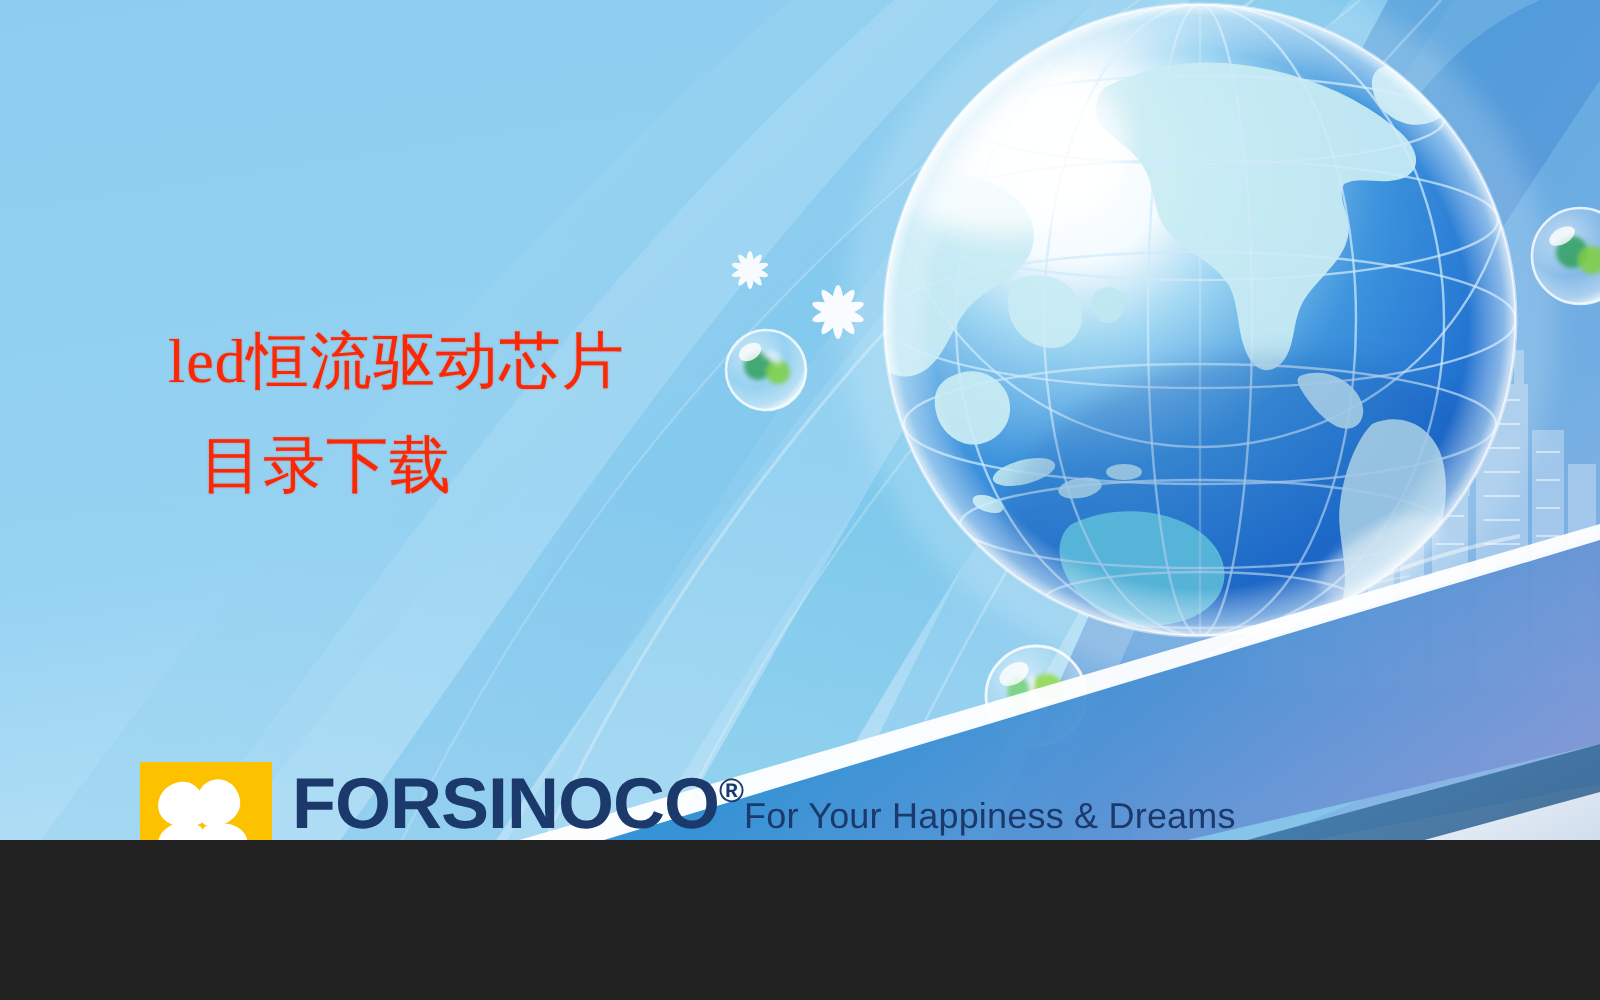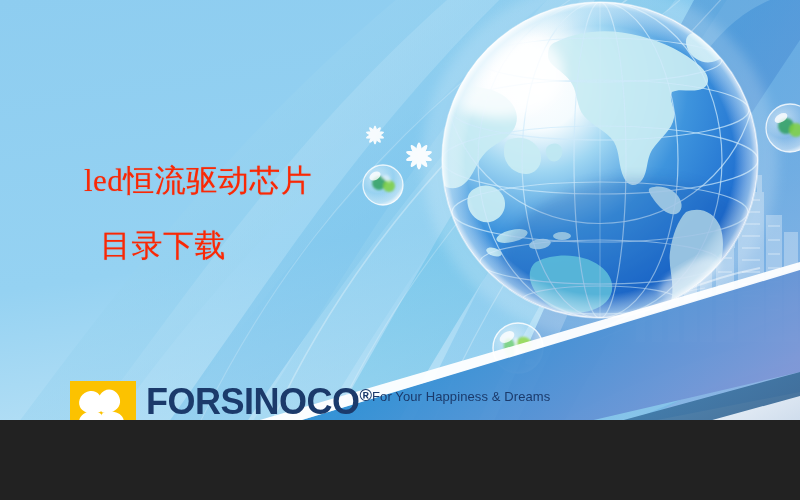--- a/index.html
+++ b/index.html
@@ -27,21 +27,21 @@
   #headline .hl-line{
     color:#fa2805;
     font-family:"Liberation Serif","DejaVu Serif",serif;
     font-size:31px;
     line-height:36px;
     letter-spacing:0.5px;
     white-space:nowrap;
     text-shadow:0 0 1px rgba(250,40,5,.45);
   }
   #headline .hl-line.l1{ padding-left:6px; }
-  #headline .hl-line.l2{ padding-left:22px; margin-top:29px; }
+  #headline .hl-line.l2{ padding-left:22px; margin-top:16px; }
   
   #logo{
     position:absolute;
     left:70px; top:381px;
     display:flex;
     align-items:flex-start;
     z-index:40;
   }
   #logomark{
     width:66px;height:66px;
@@ -66,23 +66,23 @@
     white-space:nowrap;
   }
   #brandname .reg{
     font-size:17px;
     vertical-align:super;
     line-height:1;
     letter-spacing:0;
   }
   #tagline{
     color:#1b3a6b;
-    font-size:13px;
+    font-size:18px;
     line-height:20px;
-    margin-top:3px;
+    margin-top:14px;
     letter-spacing:0.1px;
     white-space:nowrap;
   }
 </style>
 </head>
 <body>
 
 <div id="banner">
 
   <svg class="layer" viewBox="0 0 800 500" preserveAspectRatio="none">

